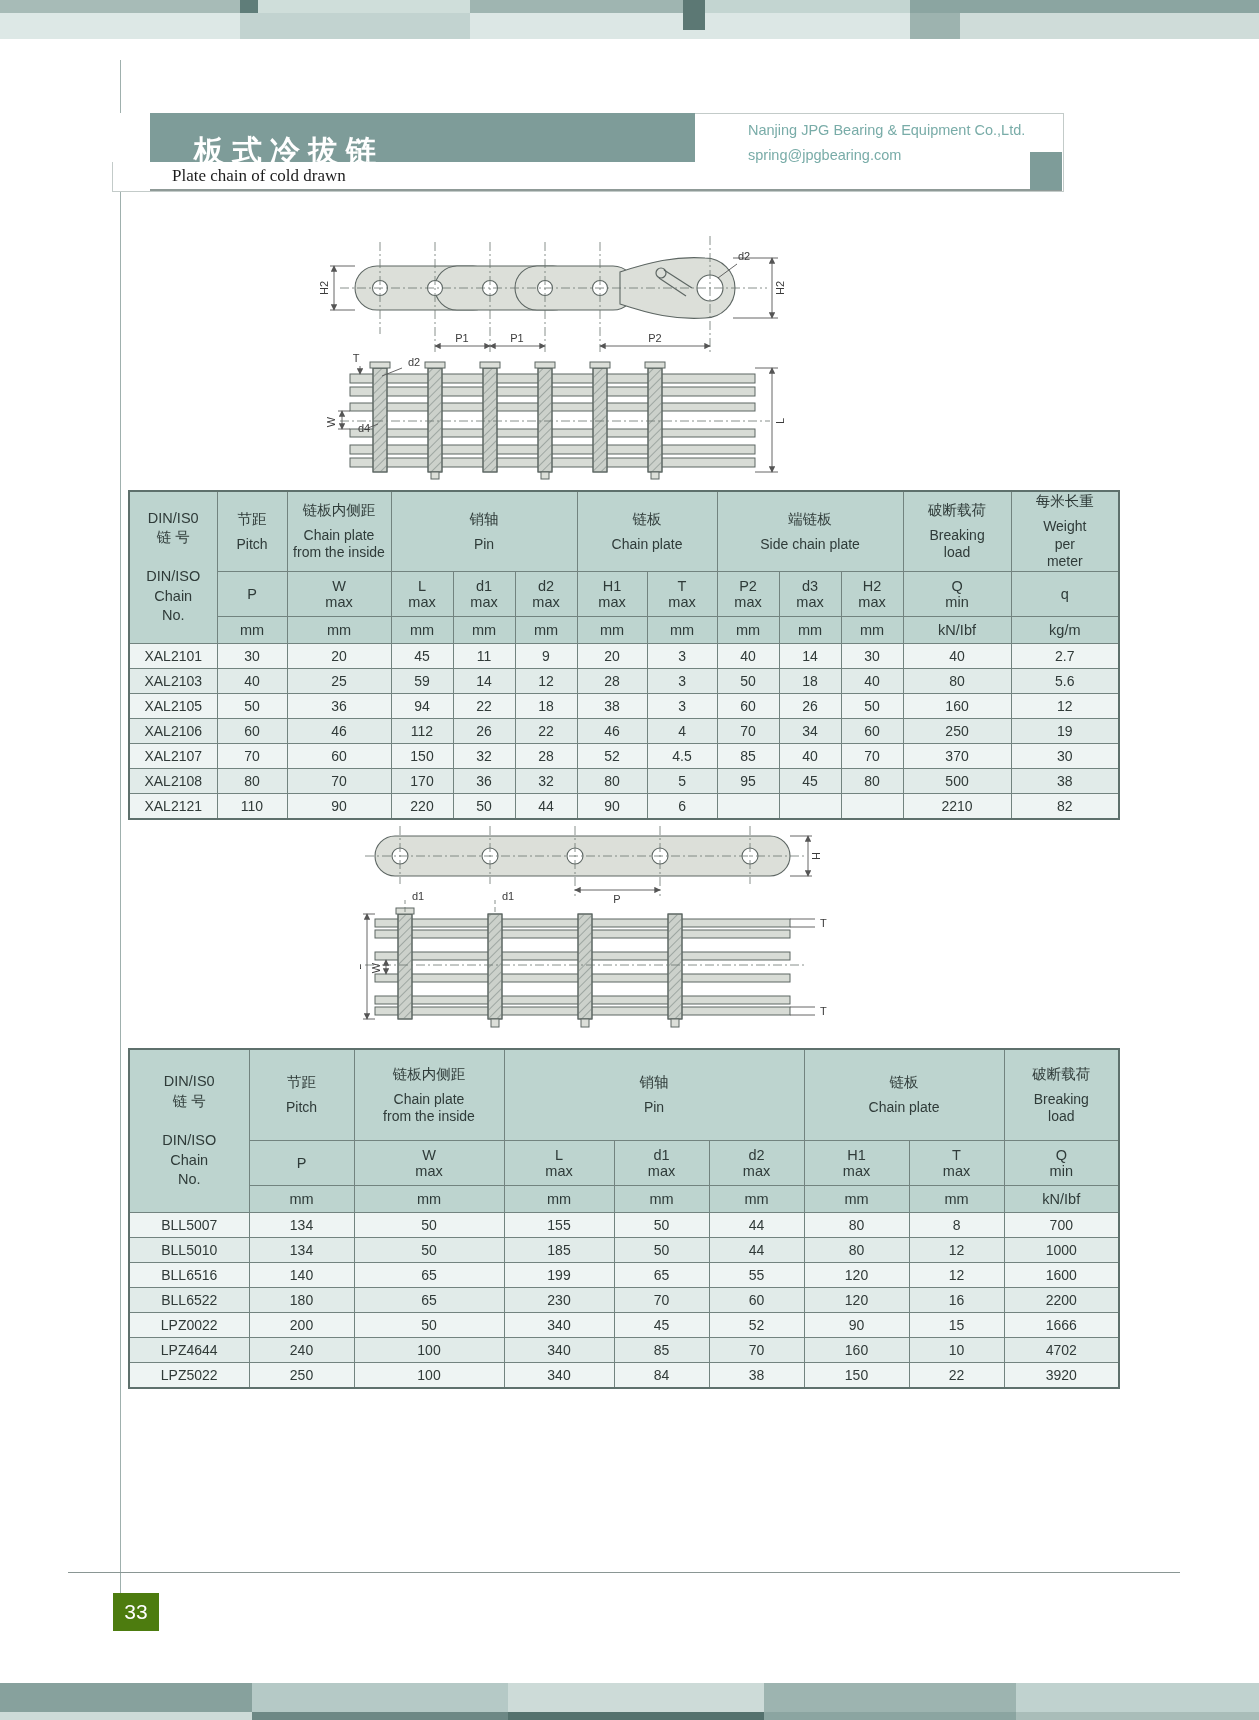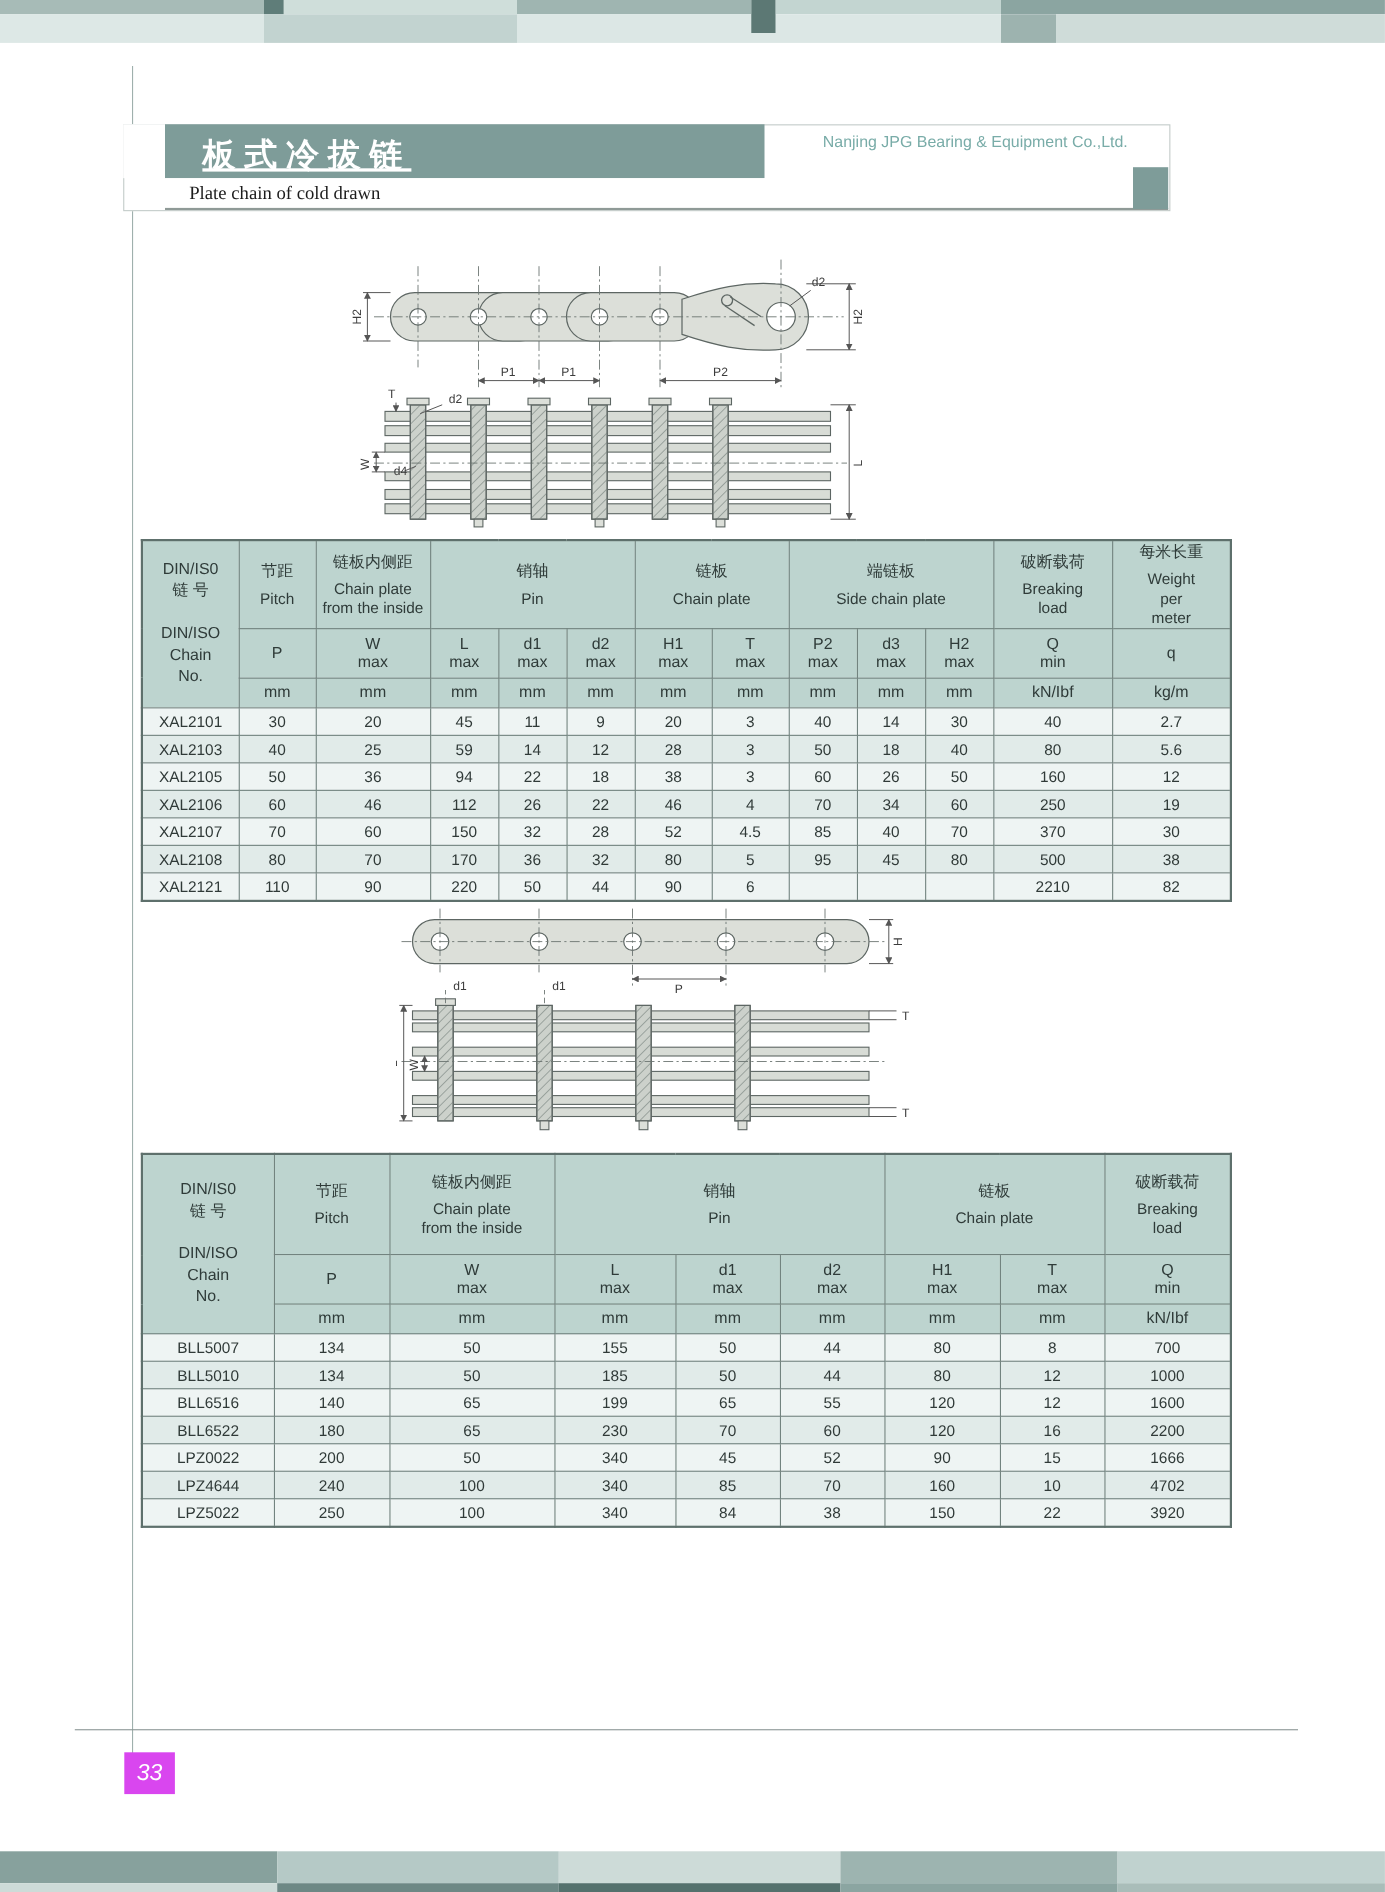--- a/index.html
+++ b/index.html
@@ -3,43 +3,43 @@
 <meta charset="utf-8">
 <style>
   html,body{margin:0;padding:0;background:#fff;}
   .page{position:relative;width:1259px;height:1720px;background:#ffffff;
         font-family:"Liberation Sans",sans-serif;overflow:hidden;color:#333;}
   .seg{position:absolute;}
   .vline{position:absolute;left:120px;top:60px;width:1px;height:1534px;background:#9fachb;background:#9fb0ad;}
   .title-outline{position:absolute;left:112px;top:113px;width:950px;height:77px;border:1px solid #c3cbc9;background:#fff;}
   .title-whitebox{position:absolute;left:112px;top:113px;width:38px;height:49px;background:#fff;border-right:1px solid #c3cbc9;}
   .title-bar{position:absolute;left:150px;top:113px;width:545px;height:49px;background:#7e9c99;}
-  .title-bar h1{margin:2px;padding:6px 0 0 32px;font-size:30px;font-weight:bold;color:#fff;letter-spacing:8px;text-decoration:underline;}
+  .title-bar h1{margin:12px;padding:6px 0 0 32px;font-size:30px;font-weight:bold;color:#fff;letter-spacing:8px;text-decoration:underline;}
   .subtitle-strip{position:absolute;left:150px;top:162px;width:912px;height:27px;background:#fff;border-bottom:2px solid #8f9a97;font-family:Liberation Serif, serif;}
   .subtitle-strip span{display:inline-block;padding:4px 0 0 22px;font-size:17px;color:#1c1c1c;}
   .subtitle-endblock{position:absolute;left:1030px;top:152px;width:32px;height:38px;background:#7e9c99;}
   .company{position:absolute;left:748px;top:118px;width:420px;color:#79aca8;font-size:14.5px;line-height:1.7;}
   .diagram{position:absolute;}
   .t{border-collapse:collapse;table-layout:fixed;border:2px solid #5e706c;background:#fff;position:absolute;left:128px;}
   .t th,.t td{border:1px solid #72837f;text-align:center;vertical-align:middle;white-space:pre-line;padding:0 2px;}
   .t thead th{background:#bdd4cf;font-weight:normal;font-size:14.5px;color:#2f3b39;}
   .t tbody td{font-size:14px;height:24px;color:#303a38;background:#eef4f3;}
   .t tbody tr:nth-child(even) td{background:#e1ebe9;}
   .t1{top:490px;width:990px;}
   .t2{top:1048px;width:990px;}
   .t1 .row-group th{height:76px;}
   .t2 .row-group th{height:90px;}
   .row-sym th{height:44px;font-size:15px;}
   .row-units th{height:26px;margin-top:20px;}
   .grp .zh{font-size:14.5px;margin-bottom:7px;}
   .grp .en{font-size:14px;line-height:1.25;}
   .chain-hd{font-size:14px;line-height:1.35;}
   .footer-line{position:absolute;left:68px;top:1572px;width:1112px;height:1px;background:#8a9694;}
-  .page-num{position:absolute;left:113px;top:1593px;width:46px;height:38px;background:#d946ef;
-            color:#fff;font-size:21px;display:flex;align-items:center;justify-content:center;font-style:italic;}
+  .page-num{position:absolute;left:113px;top:1593px;width:46px;height:38px;background:#4d7c0f;
+            color:#fff;font-size:21px;display:flex;align-items:center;justify-content:center;}
   svg text{font-family:"Liberation Sans",sans-serif;font-size:11px;fill:#3c3c3c;}
 </style>
 </head>
 <body>
 
 <div class="page">
 
   <div>
     <div class="seg" style="left:0;top:0;width:240px;height:13px;background:#a7bbb7"></div>
     <div class="seg" style="left:240px;top:0;width:18px;height:13px;background:#5f7d79"></div>
@@ -61,20 +61,21 @@
   <div class="title-whitebox"></div>
   <div class="title-bar">
     <h1>板式冷拔链</h1>
   </div>
   <div class="subtitle-strip">
     <span>Plate chain of cold drawn</span>
   </div>
   <div class="subtitle-endblock"></div>
   <div class="company">
     <div>Nanjing JPG Bearing &amp; Equipment Co.,Ltd.</div>
+    <div>spring@jpgbearing.com</div>
   </div>
 
   <svg class="diagram" style="left:320px;top:226px;" width="530" height="256" viewBox="0 0 530 256">
     <defs>
       <pattern id="hatch" width="6" height="6" patternTransform="rotate(45)" patternUnits="userSpaceOnUse">
         <line x1="0" y1="0" x2="0" y2="6" stroke="#8a948f" stroke-width="1.4"></line>
       </pattern>
       <marker id="ar" viewBox="0 0 10 10" refX="9" refY="5" markerWidth="7" markerHeight="7" orient="auto-start-reverse">
         <path d="M0,0L10,5L0,10z" fill="#555"></path>
       </marker>

